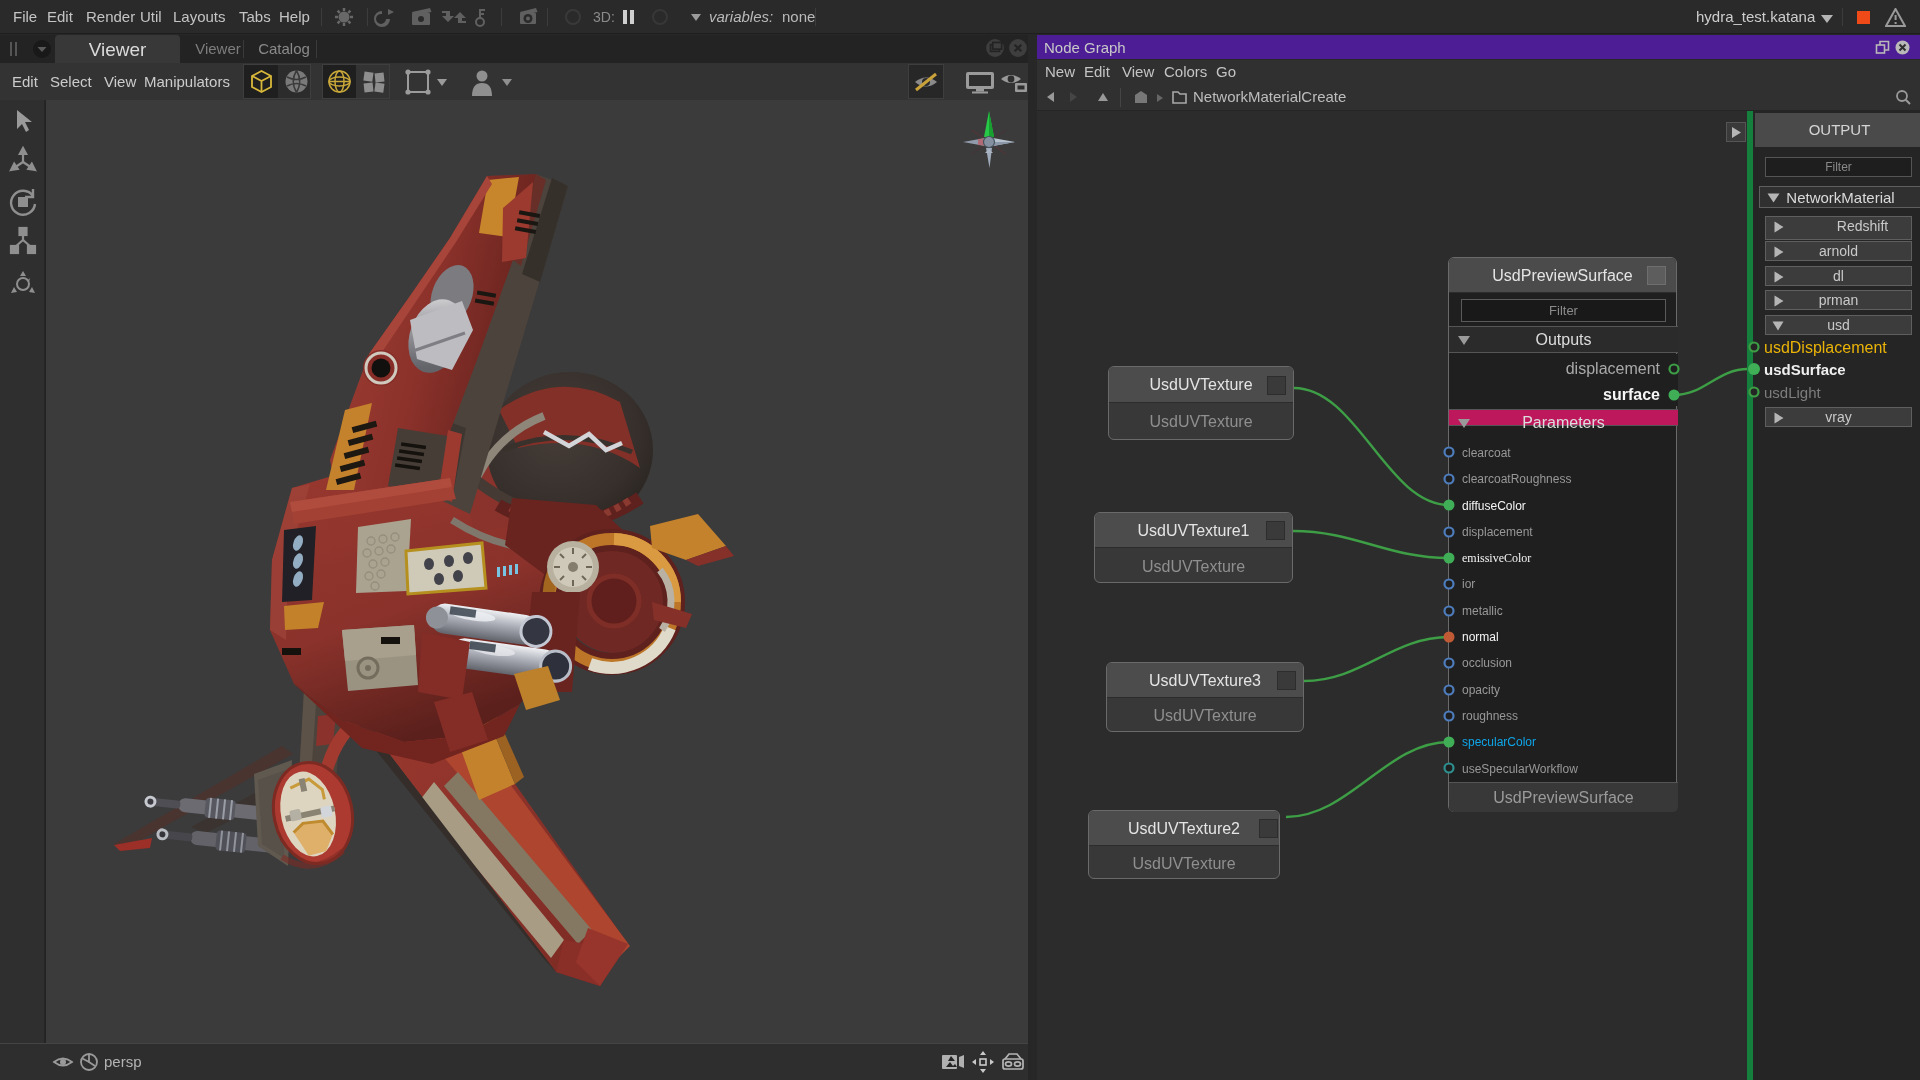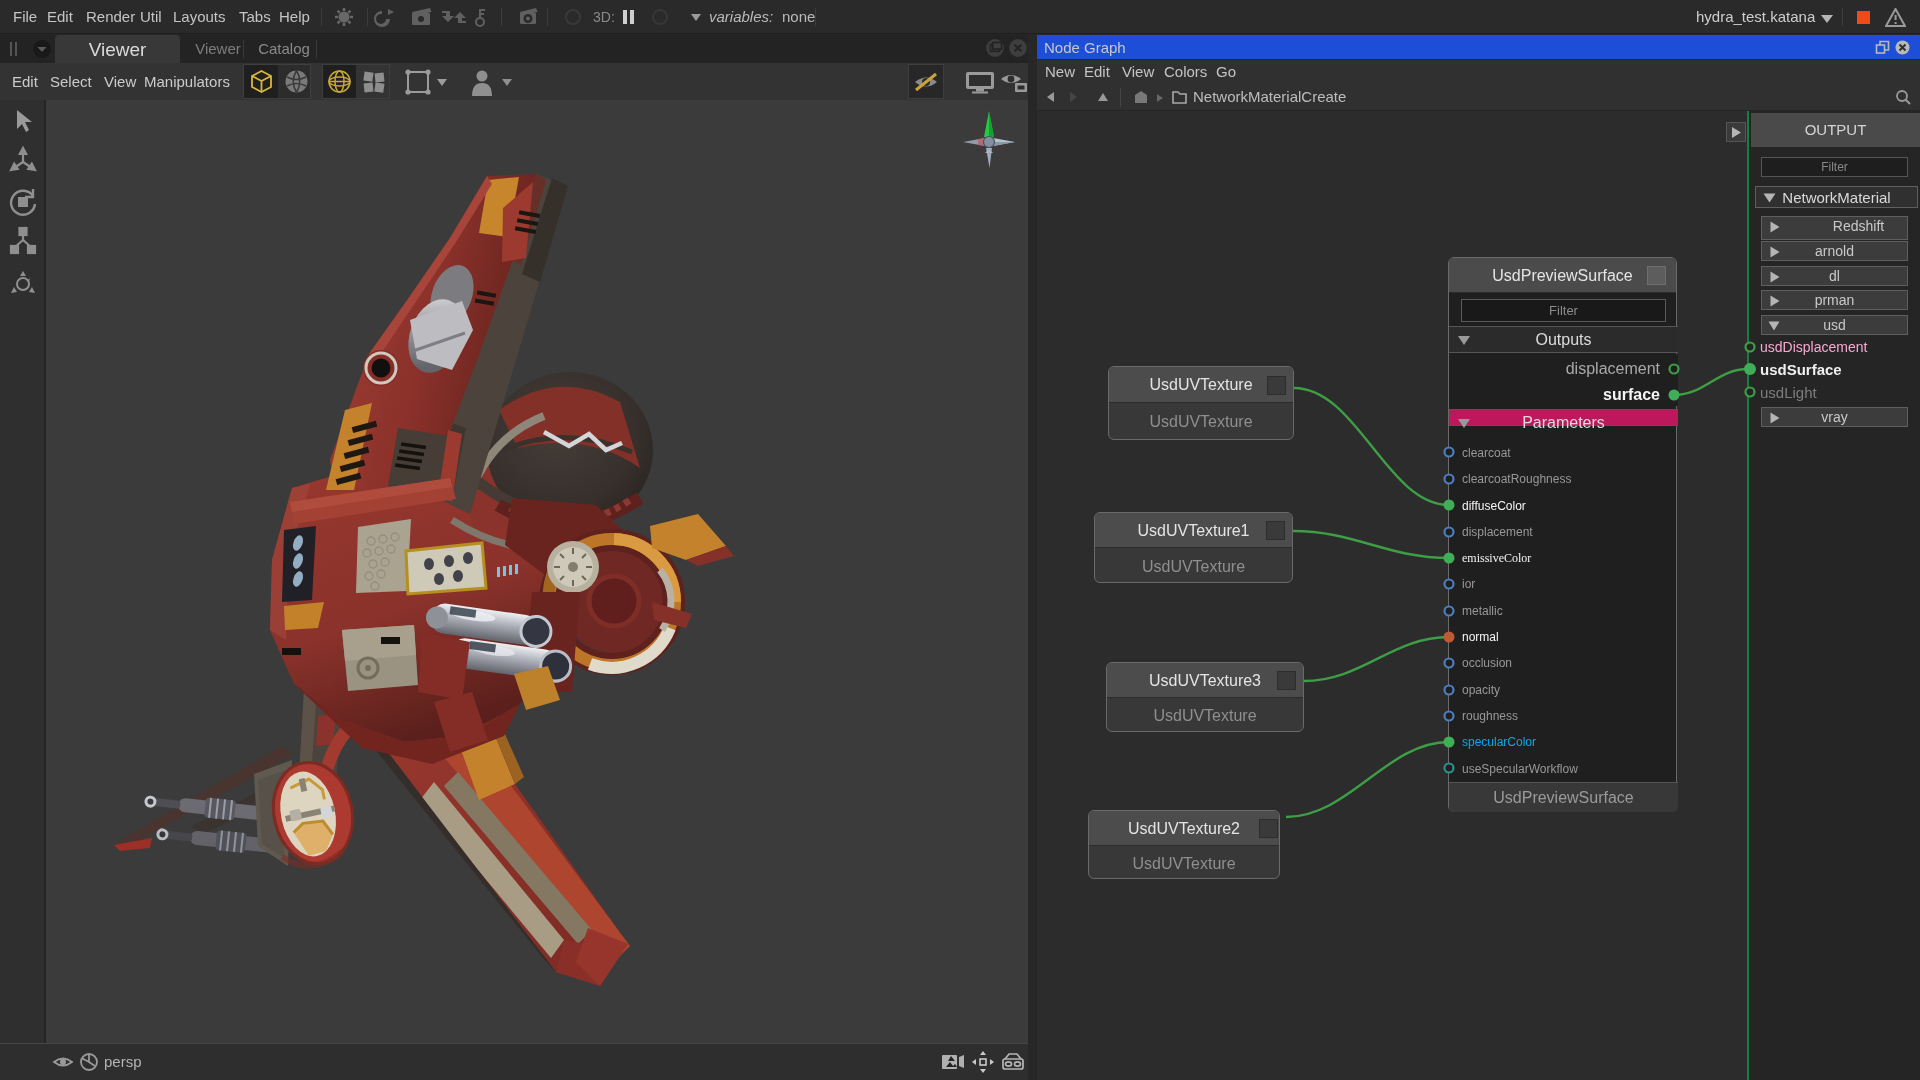--- a/index.html
+++ b/index.html
@@ -9,27 +9,27 @@
 #viewer{position:absolute;left:0;top:35px;width:1028px;height:1045px;background:#232323;}
 #tabbar{position:absolute;left:0;top:0;width:1028px;height:28px;background:#232323;}
 .tab{position:absolute;top:0;height:28px;line-height:28px;font-size:15px;color:#7d7d7d;text-align:center;}
 #tabactive{position:absolute;left:55px;top:0;width:125px;height:28px;background:#383838;border-radius:4px 4px 0 0;color:#dadada;font-size:19px;text-align:center;line-height:29px;}
 #vtoolbar{position:absolute;left:0;top:28px;width:1028px;height:37px;background:#333333;}
 .vmenu{position:absolute;top:0;height:37px;line-height:37px;color:#cccccc;font-size:15px;}
 #lstrip{position:absolute;left:0;top:65px;width:45px;height:943px;background:#2f2f2f;border-right:1px solid #262626;}
 #viewport{position:absolute;left:46px;top:65px;width:982px;height:943px;background:#3b3b3b;}
 #vbottom{position:absolute;left:0;top:1008px;width:1028px;height:37px;background:#2e2e2e;border-top:1px solid #444;}
 #ng{position:absolute;left:1037px;top:35px;width:883px;height:1045px;background:#2c2c2c;}
-#ngtitle{position:absolute;left:0;top:0;width:883px;height:25px;background:#1d4ed8;border-bottom:1px solid #272727;color:#c8c8c8;font-size:15px;line-height:25px;}
+#ngtitle{position:absolute;left:0;top:0;width:883px;height:25px;background:#4c1d95;border-bottom:1px solid #272727;color:#c8c8c8;font-size:15px;line-height:25px;}
 #ngmenu{position:absolute;left:0;top:25px;width:883px;height:24px;background:#303030;}
 .ngm{position:absolute;top:0;height:24px;line-height:24px;color:#c4c4c4;font-size:15px;}
 #ngcrumb{position:absolute;left:0;top:49px;width:883px;height:27px;background:#303030;border-bottom:1px solid #252525;}
 #ngcanvas{position:absolute;left:0;top:76px;width:883px;height:969px;background:#2c2c2c;}
 
-#outpanel{position:absolute;left:710px;top:76px;width:173px;height:969px;background:#252525;border-left:2px solid #15803d;}
+#outpanel{position:absolute;left:710px;top:76px;width:173px;height:969px;background:#252525;border-left:6px solid #15803d;}
 .obox{position:absolute;background:#3c3c3c;border:1px solid #5f5f5f;color:#c9c9c9;font-size:14px;text-align:center;}
 
 .node{position:absolute;border:1px solid #6a6a6a;border-radius:6px;background:#383838;}
 .ntitle{position:absolute;left:0;top:0;width:100%;height:36px;background:#4c4c4c;border-bottom:1px solid #2c2c2c;border-radius:5px 5px 0 0;color:#e4e4e4;font-size:16px;text-align:center;line-height:36px;}
 .nbody{position:absolute;left:0;top:37px;width:100%;color:#8f8f8f;font-size:16px;text-align:center;}
 .nsq{position:absolute;width:19px;height:19px;background:#3a3a3a;border:1px solid #2d2d2d;}
 </style></head>
 <body>
 
 <div id="menubar">
@@ -697,21 +697,21 @@
         </svg></div>
    <div class="obox" style="left:12px;top:155px;width:147px;height:20px;line-height:19px;">dl<svg class="abs" style="left:8px;top:4px;" width="10" height="12" viewBox="0 0 10 12">
           <path d="M0.5 0.5 L9.5 6 L0.5 11.5 Z" fill="#b5b5b5"></path>
         </svg></div>
    <div class="obox" style="left:12px;top:179px;width:147px;height:20px;line-height:19px;">prman<svg class="abs" style="left:8px;top:4px;" width="10" height="12" viewBox="0 0 10 12">
           <path d="M0.5 0.5 L9.5 6 L0.5 11.5 Z" fill="#b5b5b5"></path>
         </svg></div>
    <div class="obox" style="left:12px;top:204px;width:147px;height:20px;line-height:19px;">usd<svg class="abs" style="left:6px;top:5px;" width="12" height="10" viewBox="0 0 12 10">
           <path d="M0.5 0.5 L11.5 0.5 L6 9.5 Z" fill="#b5b5b5"></path>
         </svg></div>
-   <span class="abs" style="left:11px;top:228px;color:#f9a8d4;font-size:14px;">usdDisplacement</span>
+   <span class="abs" style="left:11px;top:228px;color:#eab308;font-size:16px;">usdDisplacement</span>
    <span class="abs" style="left:11px;top:250px;color:#efefef;font-size:15px;font-weight:bold;">usdSurface</span>
    <span class="abs" style="left:11px;top:273px;color:#7d7d7d;font-size:15px;">usdLight</span>
    <div class="obox" style="left:12px;top:296px;width:147px;height:20px;line-height:19px;">vray<svg class="abs" style="left:8px;top:4px;" width="10" height="12" viewBox="0 0 10 12">
           <path d="M0.5 0.5 L9.5 6 L0.5 11.5 Z" fill="#b5b5b5"></path>
         </svg></div>
    <svg class="abs" style="left:-6px;top:225px;" width="14" height="100" viewBox="0 0 14 100">
      <circle cx="7" cy="11" r="4.5" fill="#252525" stroke="#3d9e46" stroke-width="2.2"></circle>
      <circle cx="7" cy="33" r="6" fill="#3fae57"></circle>
      <circle cx="7" cy="56" r="4.5" fill="#252525" stroke="#3d9e46" stroke-width="2.2"></circle>
    </svg>

